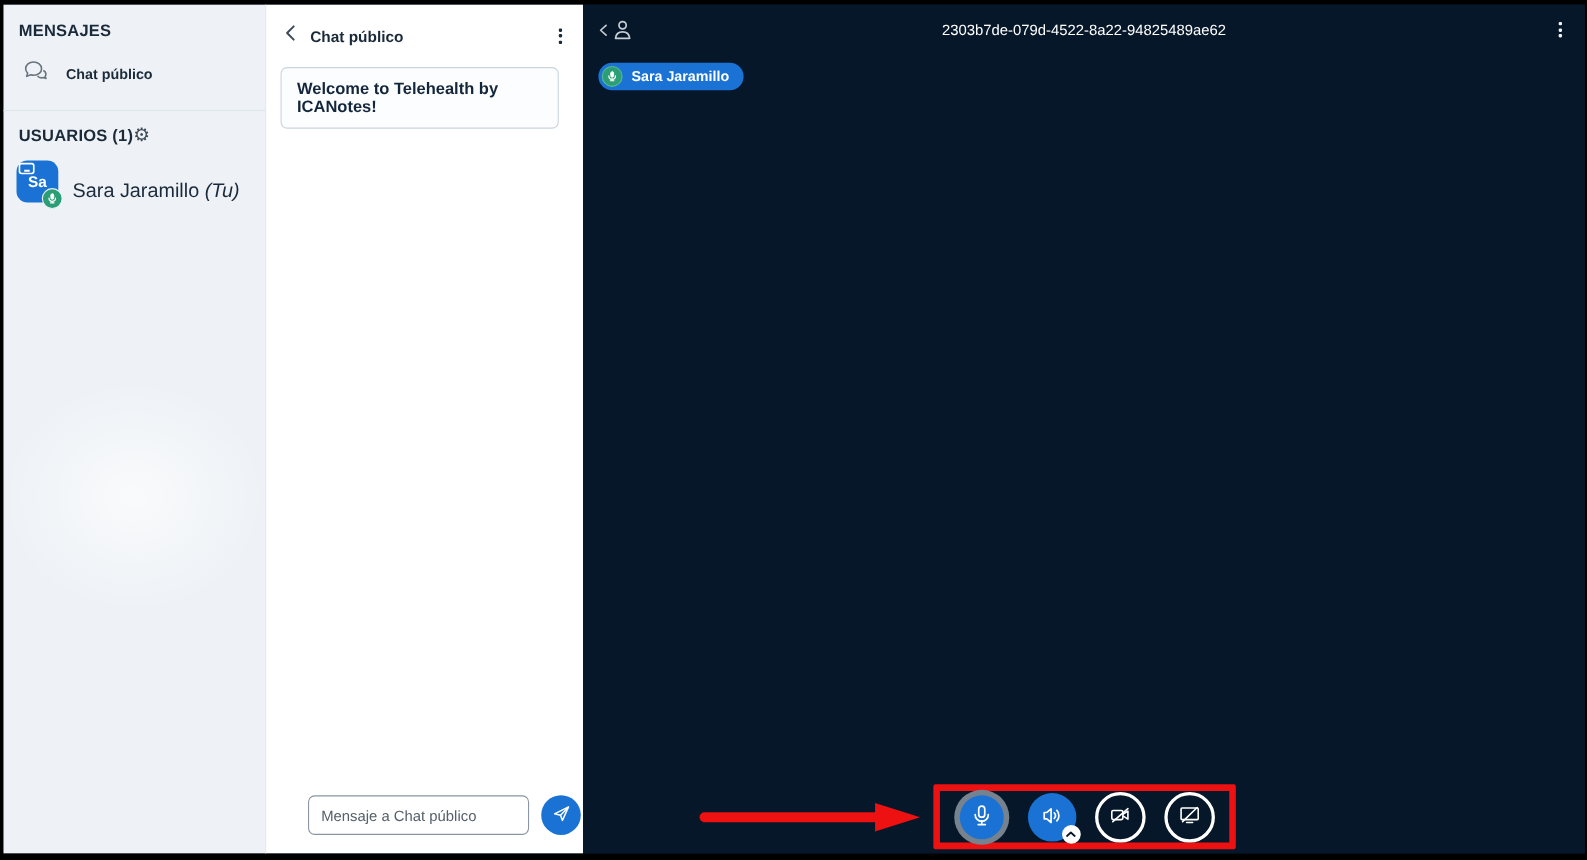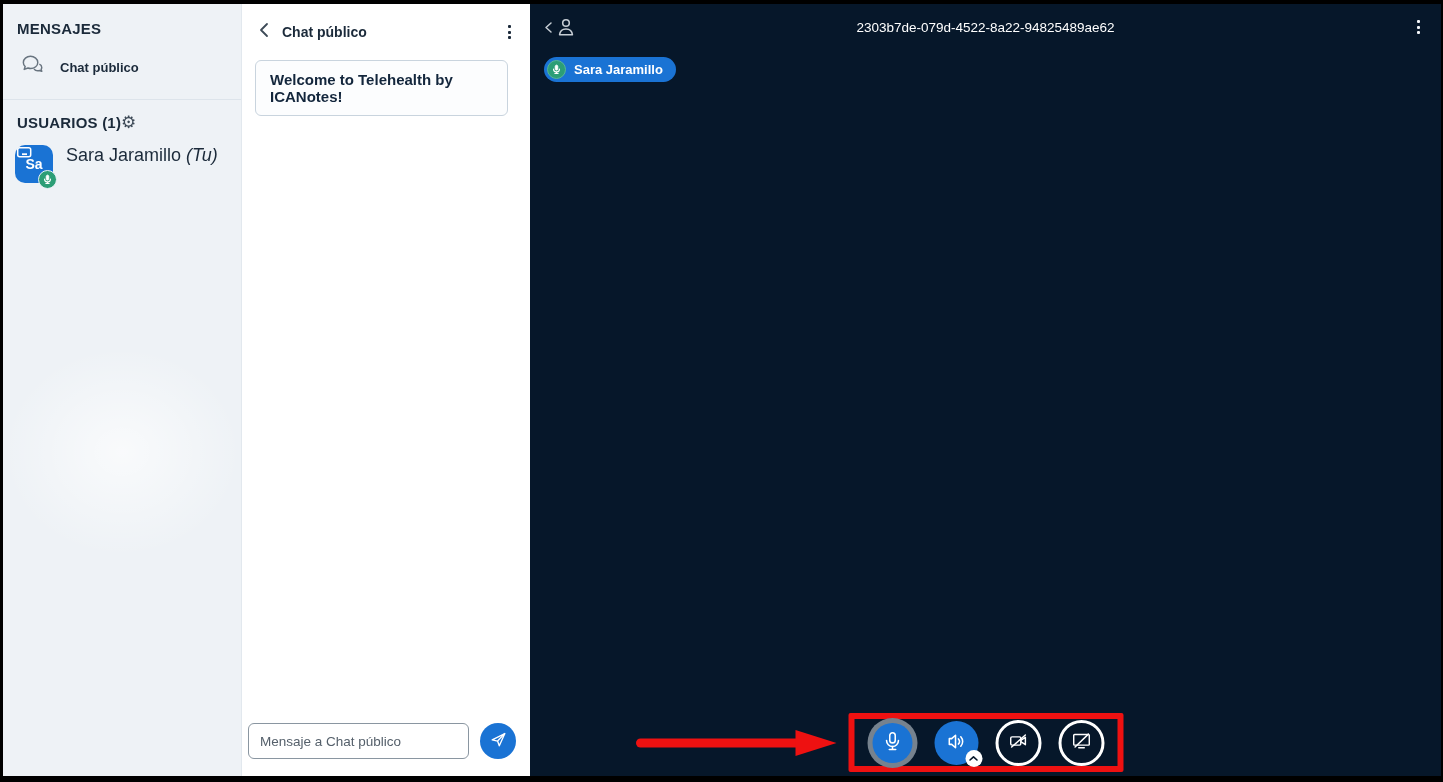--- a/index.html
+++ b/index.html
@@ -25,21 +25,21 @@
   .chat-item{
     display:flex; align-items:center; gap:14px; padding:16px 14px 18px 16px; cursor:pointer;
   }
   .chat-item-label{ font-size:13px; font-weight:600; color:#1B2A3A; }
   .side-sep{ border-bottom:1px solid #DDE4EB; margin:0 0; }
   .users-header{
     display:flex; align-items:center; 
     padding:14px 10px 0 14px;
   }
   .gear{ font-family:"DejaVu Sans", sans-serif; font-size:17px; color:#3D4A57; line-height:1; cursor:pointer; }
-  .user-item{ display:flex; align-items:flex-start; gap:13px; padding:14px 10px 0 12px; cursor:pointer; }
+  .user-item{ display:flex; align-items:flex-end; gap:13px; padding:14px 10px 0 12px; cursor:pointer; }
   .avatar{
     width:38px; height:38px; border-radius:10px; background:#1A73D4; position:relative;
     display:flex; align-items:center; justify-content:center;
     color:#fff; font-size:14px; font-weight:700; flex:0 0 38px;
   }
   .presenter-badge{ position:absolute; top:1px; left:1px; }
   .mic-badge{
     position:absolute; right:-4px; bottom:-6px;
     width:19px; height:19px; border-radius:50%; background:#2C9E76;
     border:1.5px solid #E9F2F6; display:flex; align-items:center; justify-content:center;
@@ -59,21 +59,21 @@
   .kebab{ display:flex; flex-direction:column; gap:2.5px; padding:3px; cursor:pointer; }
   .kebab i{ width:3px; height:3px; background:#1B2A3A; border-radius:1px; display:block; }
   .kebab.light i{ background:#F2F5F8; }
   .welcome-box{
     margin:10px 22px 0 13px; min-height:50px;
     border:1px solid #C9D4DE; border-radius:6px; background:#FCFDFE;
     display:flex; align-items:center; padding:10px 14px;
     font-size:15px; font-weight:700; color:#13263C;
   }
   .chat-spacer{ flex:1; }
-  .chat-footer{ display:flex; align-items:center; gap:11px; padding:0 14px 17px 6px; }
+  .chat-footer{ display:flex; align-items:center; gap:11px; padding:0 14px 17px 14px;margin-left:24px; }
   .message-input{
     flex:1; height:36px; border:1px solid #8A96A1; border-radius:6px;
     font-family:"Liberation Sans", sans-serif; font-size:13.5px; color:#1B2A3A; padding:0 11px; outline:none;
     background:#fff;
   }
   .message-input::placeholder{ color:#55606B; opacity:1; }
   .send-btn{
     width:36px; height:36px; border-radius:50%; background:#1A73D4; border:none;
     display:flex; align-items:center; justify-content:center; cursor:pointer; flex:0 0 36px;
   }

